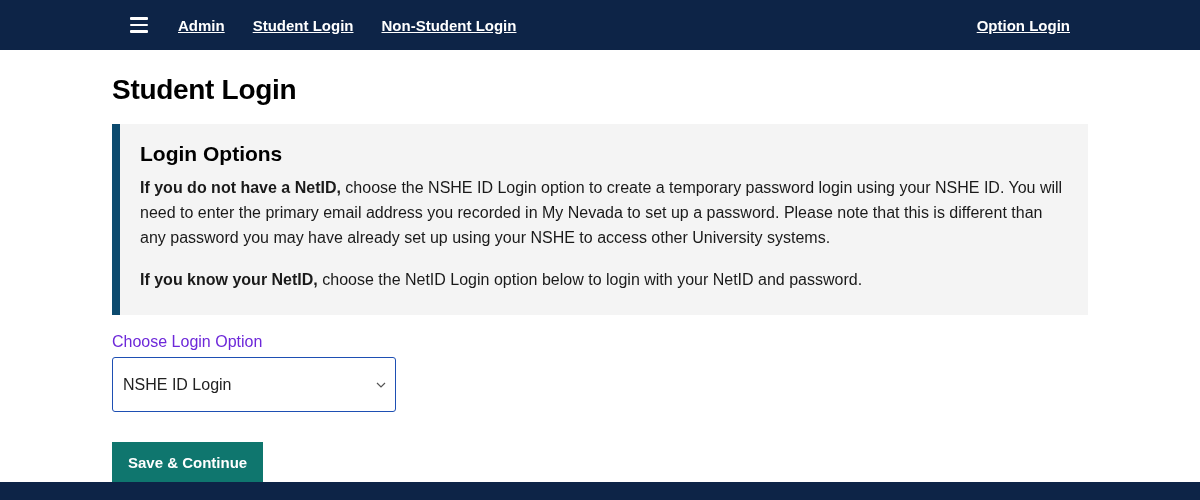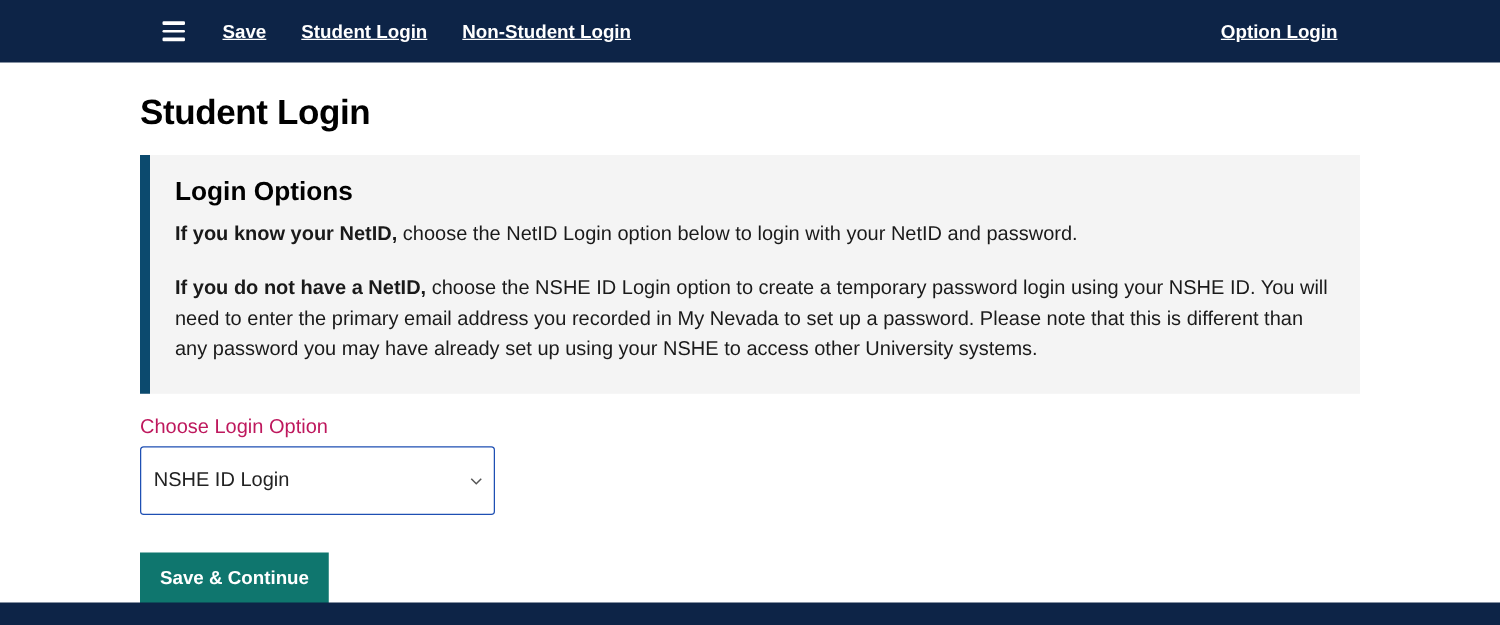--- a/index.html
+++ b/index.html
@@ -78,21 +78,21 @@
       margin-bottom: 18px;
     }
     .info-text:last-child {
       margin-bottom: 0;
     }
     .info-text b {
       font-weight: 700;
     }
     .form-label {
       font-size: 16px;
-      color: #be185d;
+      color: #6d28d9;
       margin-bottom: 6px;
       display: block;
     }
     .select-wrap {
       position: relative;
       width: 284px;
       margin-bottom: 30px;
     }
     .select {
       width: 100%;
@@ -140,37 +140,37 @@
 </head>
 <body>
 
 <div class="navbar">
   <div class="hamburger">
     <span></span>
       <span></span>
       <span></span>
   </div>
   <div class="nav-links">
-    <a class="nav-link">Save</a>
+    <a class="nav-link">Admin</a>
     <a class="nav-link">Student Login</a>
     <a class="nav-link">Non-Student Login</a>
     <a class="nav-link nav-right">Option Login</a>
   </div>
 </div>
 
 <div class="content">
   <h1 class="page-title">Student Login</h1>
 
   <div class="info-box">
     <h2 class="info-title">Login Options</h2>
     <p class="info-text">
-      <b>If you know your NetID,</b><span> choose the NetID Login option below to login with your NetID and password.</span>
+      <b>If you do not have a NetID,</b><span> choose the NSHE ID Login option to create a temporary password login using your NSHE ID. You will need to enter the primary email address you recorded in My Nevada to set up a password. Please note that this is different than any password you may have already set up using your NSHE to access other University systems.</span>
     </p>
     <p class="info-text">
-      <b>If you do not have a NetID,</b><span> choose the NSHE ID Login option to create a temporary password login using your NSHE ID. You will need to enter the primary email address you recorded in My Nevada to set up a password. Please note that this is different than any password you may have already set up using your NSHE to access other University systems.</span>
+      <b>If you know your NetID,</b><span> choose the NetID Login option below to login with your NetID and password.</span>
     </p>
   </div>
 
   <label class="form-label">Choose Login Option</label>
   <div class="select-wrap">
     <select class="select">
       <option>NSHE ID Login</option>
     </select>
     <span class="chevron">
       <svg width="10" height="6" viewBox="0 0 10 6">

